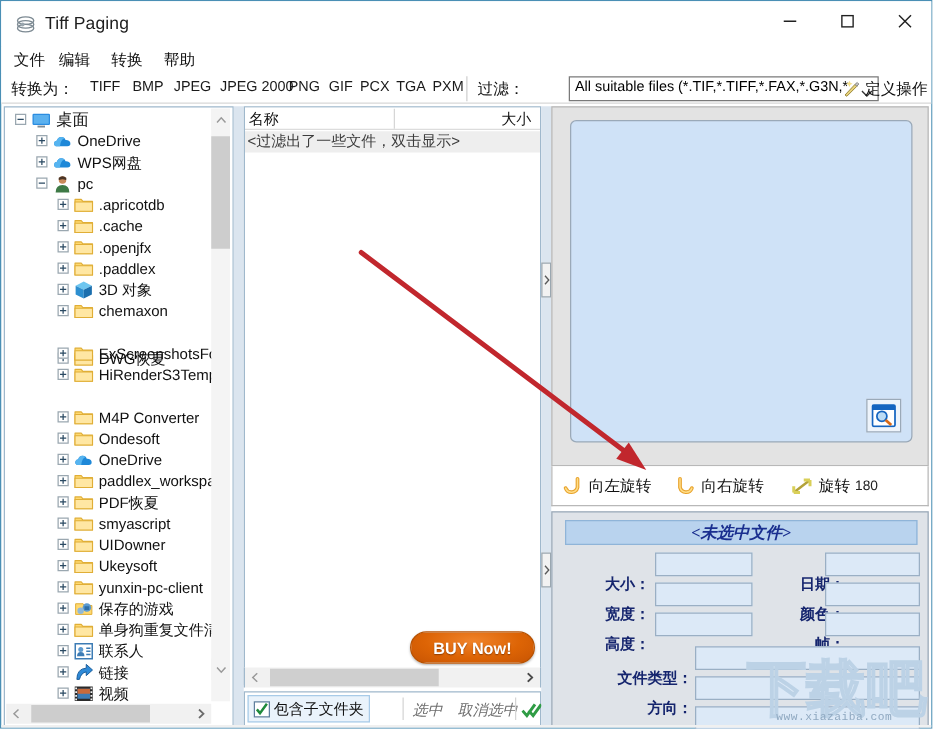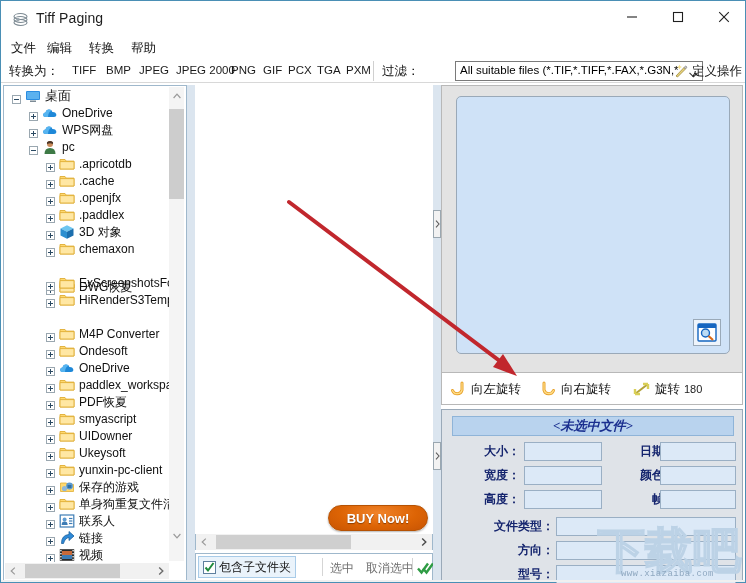--- a/index.html
+++ b/index.html
@@ -49,21 +49,21 @@
   #filter-arrow { position:absolute; right:4px; top:5px; }
   #define-icon { position:absolute; left:672px; top:4px; width:16px; height:16px; }
   #define-label { position:absolute; left:691px; top:4px; font-size:12.5px; color:#111; }
 
   
   #tree-panel { position:absolute; left:2px; top:84px; width:184px; height:496px;
                 border:1px solid #9fb8cc; background:#ffffff; overflow:hidden; }
   #tree-list { position:absolute; left:0; top:0; width:166px; height:476px;
                overflow:hidden; }
   .tnode { position:absolute; left:0; height:17px; white-space:nowrap;
-           display:flex; align-items:flex-end; }
+           display:flex; align-items:center; }
   .exp { width:9px; height:9px; border:1px solid #9aa7b0; background:#fff;
          position:relative; flex:0 0 auto; margin-right:4px; }
   .exp::before { content:""; position:absolute; left:1px; top:3px; width:5px; height:1px;
                  background:#2b4a63; }
   .exp.plus::after { content:""; position:absolute; left:3px; top:1px; width:1px; height:5px;
                  background:#2b4a63; }
   .ticon { width:16px; height:16px; flex:0 0 auto; margin-right:4px; position:relative; }
   .tlabel { font-size:12px; color:#101010; line-height:16px;
             font-family:"Liberation Sans",sans-serif; }
   .tlabel.sel { background:#2f73bf; color:#ffffff; outline:1px dotted #3c3c3c; padding:0 1px; }
@@ -105,21 +105,21 @@
 
   
   #list-bottom { position:absolute; left:194px; top:552px; width:238px; height:28px;
                  background:#ffffff; border:1px solid #9fb8cc; }
   #chk-sub { position:absolute; left:2px; top:2px; height:22px; border:1px solid #a8cbe8;
              background:#eaf3fb; display:flex; align-items:center; padding:0 4px; }
   #chk-box { width:13px; height:13px; border:1px solid #5e7f9e; background:#fff;
              position:relative; margin-right:3px; }
   #chk-label { font-size:12px; color:#111; }
   .bsep { position:absolute; top:4px; width:1px; height:18px; background:#d5d5d5; }
-  .btxt { position:absolute; top:6px; font-size:12px; color:#6d6d6d; }
+  .btxt { position:absolute; top:6px; font-size:12px; color:#6d6d6d;font-style:italic; }
 
   
   #right-panel { position:absolute; left:440px; top:84px; width:302px; height:496px; }
   #preview-box { position:absolute; left:0; top:0; width:302px; height:288px;
                  background:#e3e3e3; border:1px solid #b8b8b8; }
   #preview-inner { position:absolute; left:14px; top:10px; width:274px; height:258px;
                    background:#cfe2f7; border:1px solid #9aa9b8; border-radius:5px; }
   #zoom-btn { position:absolute; right:8px; bottom:7px; width:28px; height:27px;
               background:#eef4fb; border:1px solid #9aa9b8; display:flex;
               align-items:center; justify-content:center; }
@@ -131,21 +131,21 @@
   #rot180-num { font-size:11px; color:#222; margin-left:4px; }
 
   #props-box { position:absolute; left:0; top:324px; width:302px; height:172px;
                background:#dfe3e8; border:1px solid #9aa9b8; }
   #props-title { position:absolute; left:10px; top:6px; width:282px; height:20px;
                  background:#b9d3ee; border:1px solid #8fb4d8;
                  display:flex; align-items:center; justify-content:center;
                  font-style:italic; font-weight:bold; font-size:13px; color:#1a2f8f;
                  font-family:"Liberation Serif",serif; }
   .plabel { position:absolute; font-size:12px; font-weight:bold; color:#15256e;
-            text-align:right; font-family:"Liberation Sans",sans-serif; }
+            text-align:right; font-family:"Liberation Sans",sans-serif;margin-top:16px; }
   .pfield { position:absolute; background:#dce9f7; border:1px solid #9aafc4; height:19px; }
 
   
   #watermark { position:absolute; left:596px; top:518px; width:150px; height:64px;
                pointer-events:none; }
   #wm-url { position:absolute; left:620px; top:568px; font-size:9px; color:#8fa8c0;
             letter-spacing:.4px; font-family:Liberation Mono, monospace; }
 
   
   #red-arrow { position:absolute; left:280px; top:195px; width:260px; height:190px;
@@ -488,20 +488,28 @@
       <div style="position:absolute;right:1px;top:1px;width:14px;height:14px;display:flex;align-items:center;justify-content:center">
         <svg width="6" height="8" viewBox="0 0 6 8">
             <path d="M1.2 0.6 L4.8 4 L1.2 7.4" fill="none" stroke="#6b6b6b" stroke-width="1.4"></path>
           </svg>
       </div>
     </div>
   </div>
 
   <div class="splitter" style="left:186px;top:84px;height:496px"></div>
 
+  <div id="list-panel">
+    <div id="list-header">
+      <span class="hcol" style="left:3px">名称</span>
+      <div id="hcol-div"></div>
+      <span class="hcol" style="left:205px">大小</span>
+    </div>
+    <div id="filter-note">&lt;过滤出了一些文件，双击显示&gt;</div>
+  </div>
 
   <div id="buy-now">BUY Now!</div>
 
   <div id="list-hscroll">
     <div style="position:absolute;left:1px;top:1px;width:14px;height:14px;display:flex;align-items:center;justify-content:center">
       <svg width="6" height="8" viewBox="0 0 6 8">
           <path d="M4.8 0.6 L1.2 4 L4.8 7.4" fill="none" stroke="#9a9a9a" stroke-width="1.2"></path>
         </svg>
     </div>
     <div id="list-hthumb"></div>

